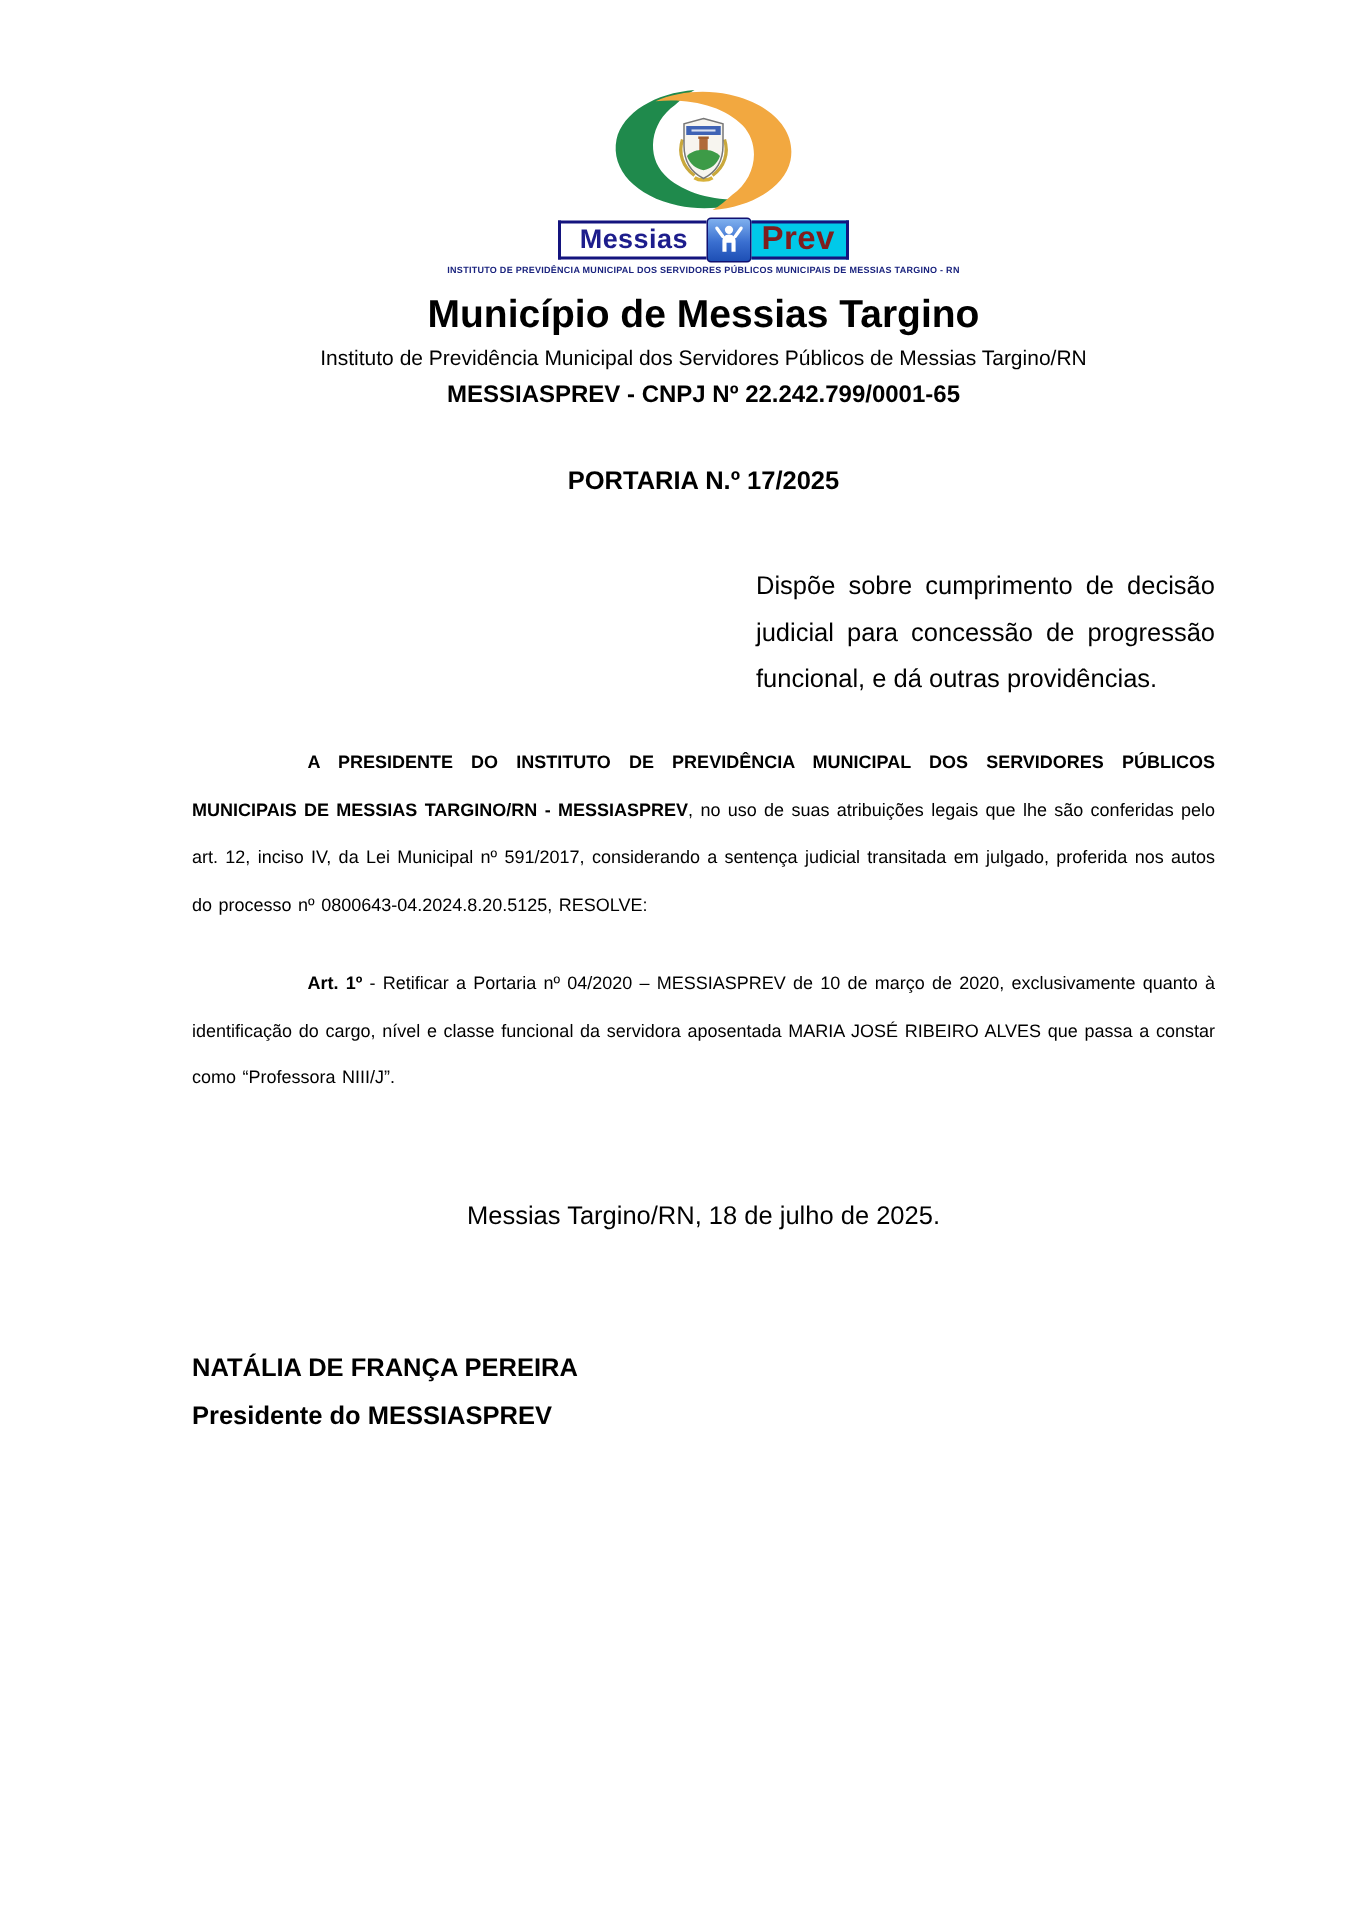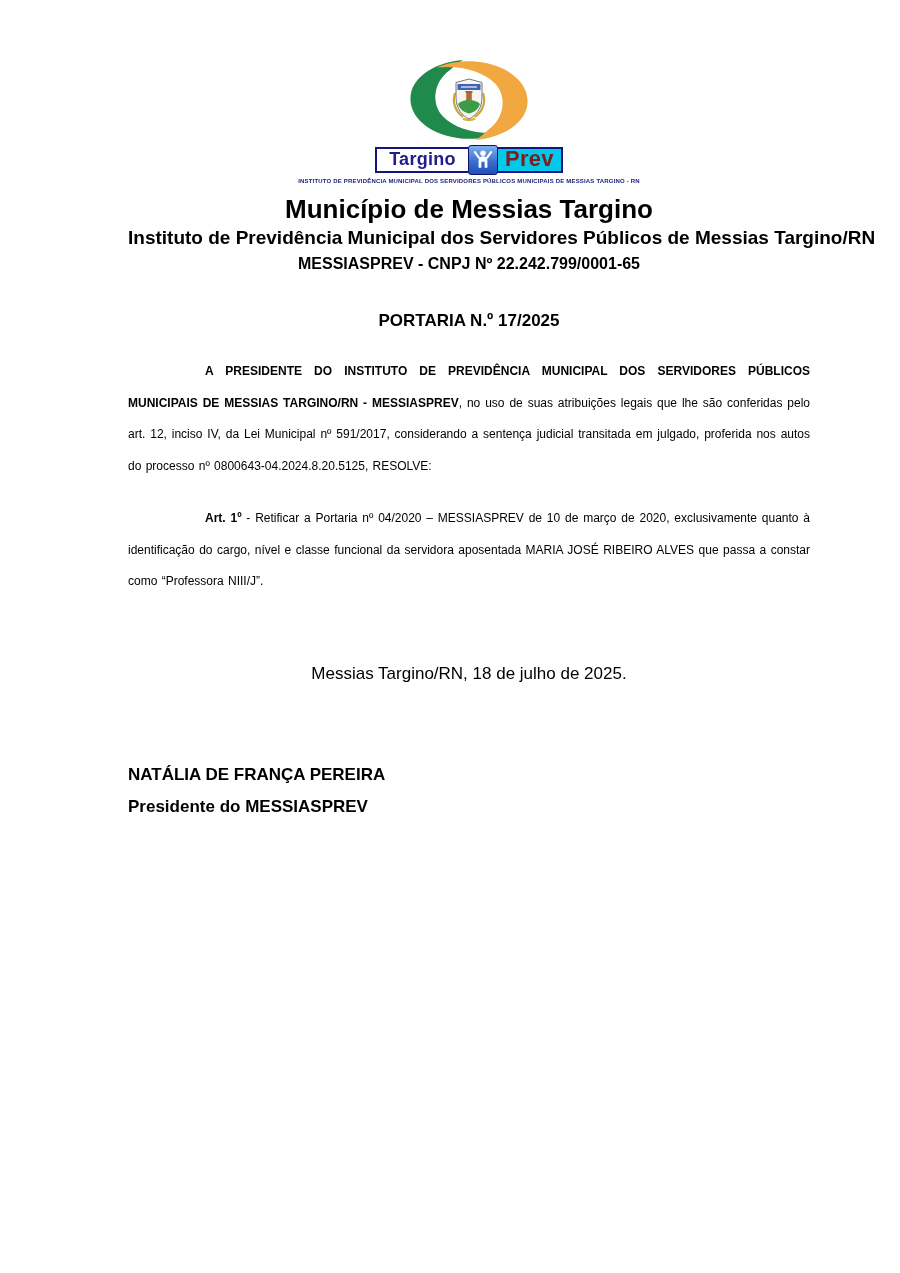--- a/index.html
+++ b/index.html
@@ -37,21 +37,21 @@
     padding: 0 7px 2px 7px; height: 26px; display: flex; align-items: center;
     border-left: none; letter-spacing: 0.3px;
   }
   .logo-caption {
     margin-top: 3px; font-size: 6px; font-weight: bold; color: #1a237e;
     letter-spacing: 0.18px; white-space: nowrap;
   }
 
   
   .title { margin-top: 10px; font-size: 26px; line-height: 30px; font-weight: bold; text-align: center; }
-  .subtitle { margin-top: 4px; font-size: 19px; line-height: 20px; font-weight: bold; text-align: center; white-space: nowrap; }
+  .subtitle { margin-top: 4px; font-size: 14px; line-height: 20px; font-weight: normal; text-align: center; white-space: nowrap; }
   .cnpj { margin-top: 6px; font-size: 16px; line-height: 20px; font-weight: bold; text-align: center; }
   .portaria { margin-top: 37px; font-size: 17px; line-height: 20px; font-weight: bold; text-align: center; }
 
   
   .epigraph {
     margin-top: 44px; margin-left: auto; width: 306px;
     font-size: 17px; line-height: 31px; text-align: justify;
   }
   .para {
     font-size: 12px; line-height: 31.5px; text-align: justify;
@@ -87,39 +87,40 @@
           <path d="M15,0 L28,3.5 L28,18 C28,30 22,36.5 15,40 C8,36.5 2,30 2,18 L2,3.5 Z" fill="#f7f5ef" stroke="#777" stroke-width="1"></path>
           <path d="M3.5,5 L26.5,5 L26.5,11 L3.5,11 Z" fill="#3f63b5"></path>
           <rect x="7" y="7.3" width="16" height="1.4" fill="#e8ecf7" opacity="0.9"></rect>
           <path d="M12.2,12.5 L17.8,12.5 L17.8,23 L12.2,23 Z" fill="#b06a3a"></path>
           <rect x="11.5" y="12" width="7" height="1.6" fill="#a05f30"></rect>
           <path d="M4,25 C9,19.5 21,19.5 26,25 C24,30.5 20,33.5 15,34.5 C10,33.5 6,30.5 4,25 Z" fill="#3d9b47"></path>
         </g>
       </svg>
 
       <div class="banner">
-        <span class="banner-left">Targino</span>
+        <span class="banner-left">Messias</span>
         <span class="banner-icon">
           <svg viewBox="0 0 24 24" width="22" height="22">
             <circle cx="12" cy="4.6" r="3" fill="#ffffff"></circle>
             <path d="M12,8 C9.2,8 7.2,10 7.2,12.8 L7.2,20.5 L10.2,20.5 L10.2,14 L13.8,14 L13.8,20.5 L16.8,20.5 L16.8,12.8 C16.8,10 14.8,8 12,8 Z" fill="#ffffff"></path>
             <path d="M7.5,9.5 L3.2,3.4 M16.5,9.5 L20.8,3.4" stroke="#ffffff" stroke-width="2.4" stroke-linecap="round" fill="none"></path>
           </svg>
         </span>
         <span class="banner-right">Prev</span>
       </div>
 
       <div class="logo-caption">INSTITUTO DE PREVIDÊNCIA MUNICIPAL DOS SERVIDORES PÚBLICOS MUNICIPAIS DE MESSIAS TARGINO - RN</div>
     </div>
 
     <h1 class="title">Município de Messias Targino</h1>
     <div class="subtitle">Instituto de Previdência Municipal dos Servidores Públicos de Messias Targino/RN</div>
     <div class="cnpj">MESSIASPREV - CNPJ Nº 22.242.799/0001-65</div>
     <div class="portaria">PORTARIA N.º 17/2025</div>
 
+    <div class="epigraph">Dispõe sobre cumprimento de decisão judicial para concessão de progressão funcional, e dá outras providências.</div>
 
     <p class="para preamble"><b>A PRESIDENTE DO INSTITUTO DE PREVIDÊNCIA MUNICIPAL DOS SERVIDORES PÚBLICOS MUNICIPAIS DE MESSIAS TARGINO/RN - MESSIASPREV</b><span>, no uso de suas atribuições legais que lhe são conferidas pelo art. 12, inciso IV, da Lei Municipal nº 591/2017, considerando a sentença judicial transitada em julgado, proferida nos autos do processo nº 0800643-04.2024.8.20.5125, RESOLVE:</span></p>
 
     <p class="para art-1"><b>Art. 1º</b><span> - Retificar a Portaria nº 04/2020 – MESSIASPREV de 10 de março de 2020, exclusivamente quanto à identificação do cargo, nível e classe funcional da servidora aposentada MARIA JOSÉ RIBEIRO ALVES que passa a constar como “Professora NIII/J”.</span></p>
 
 
     <div class="dateline">Messias Targino/RN, 18 de julho de 2025.</div>
 
     <div class="signature">
       <div class="sig-name">NATÁLIA DE FRANÇA PEREIRA</div>

